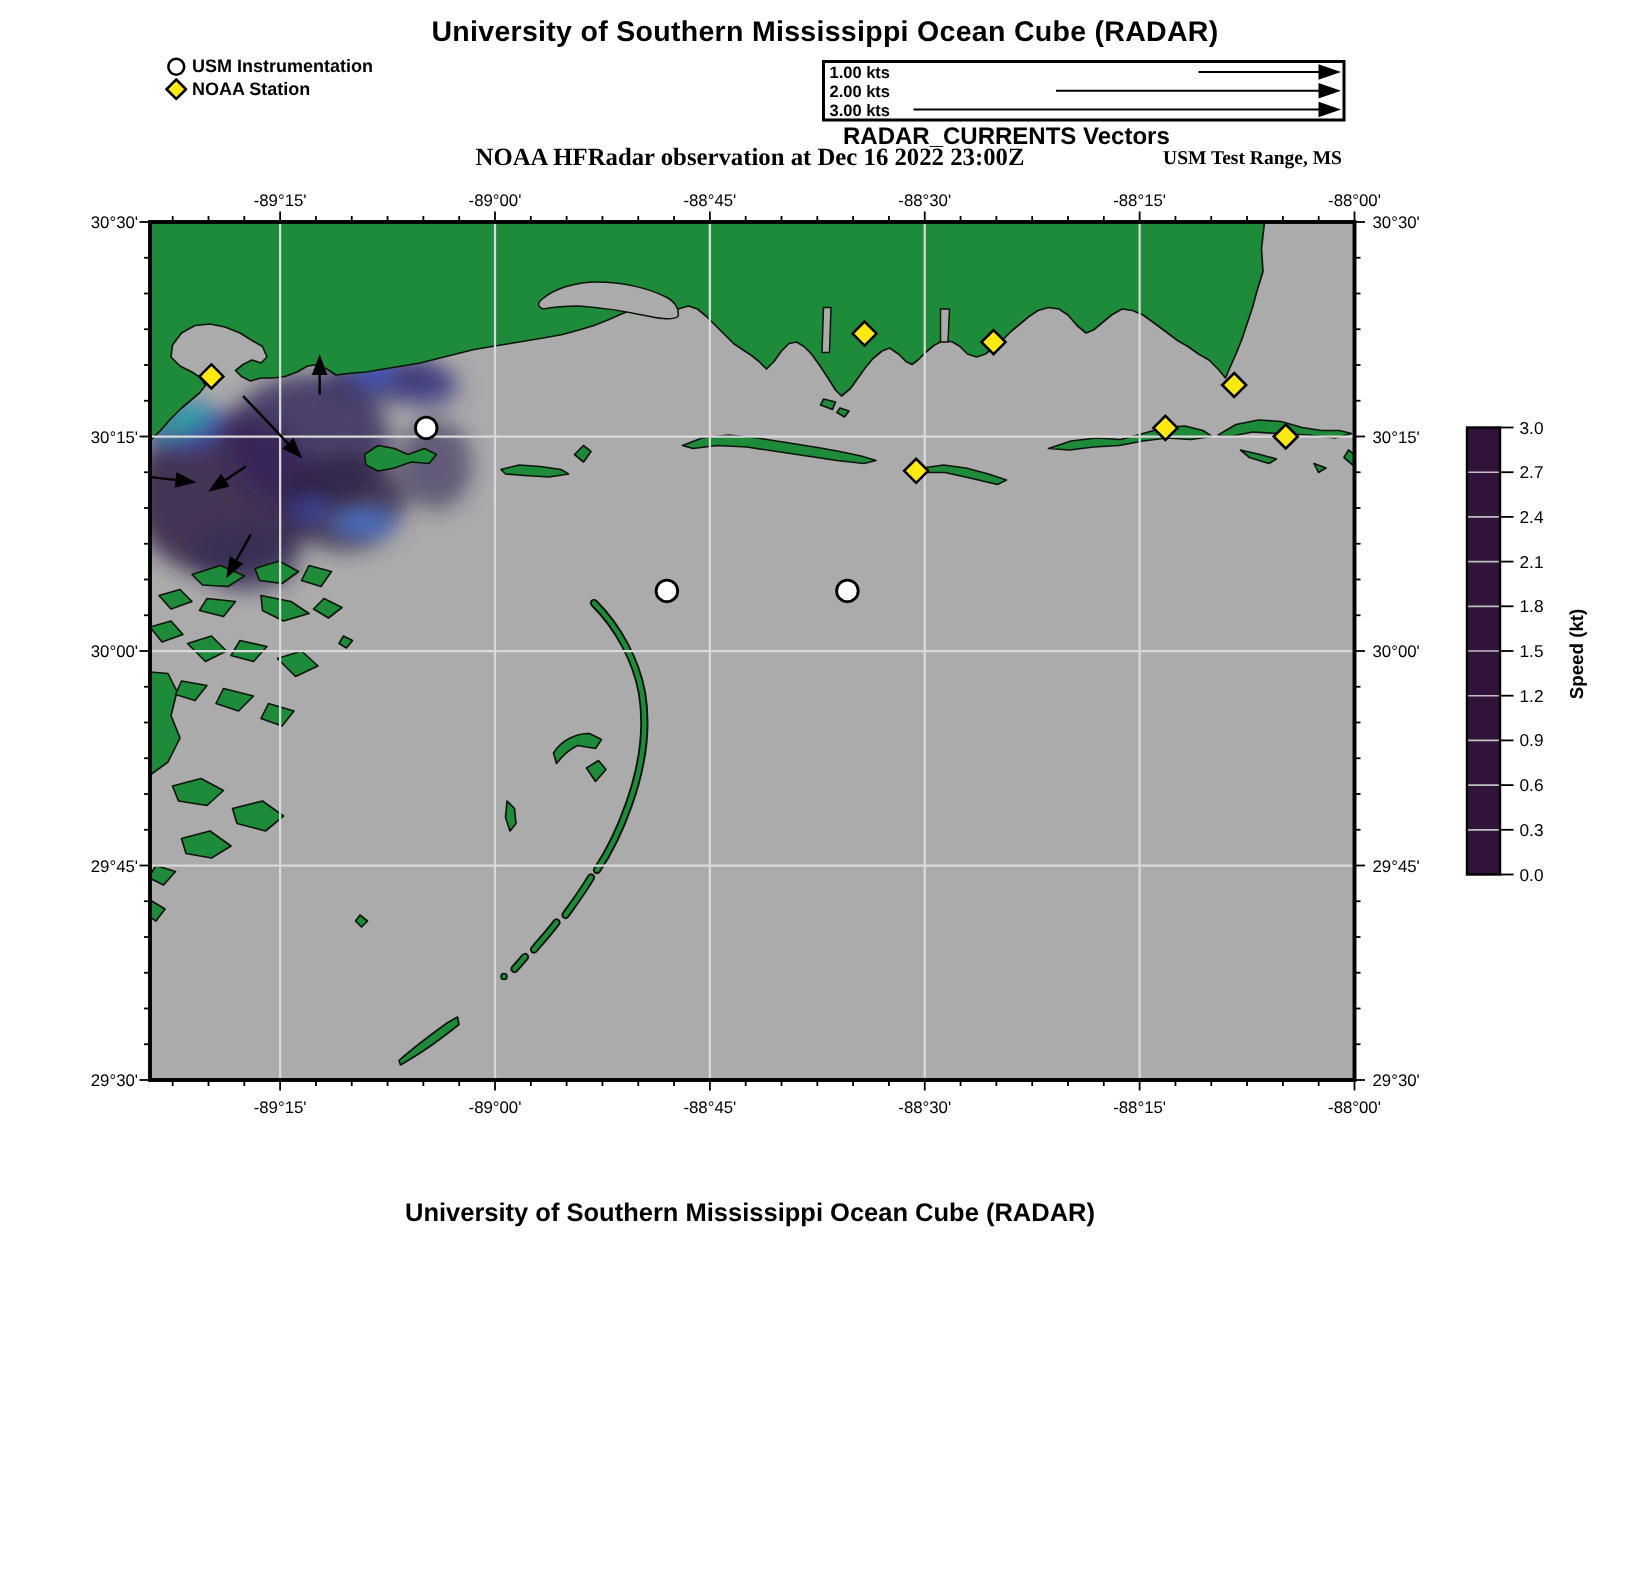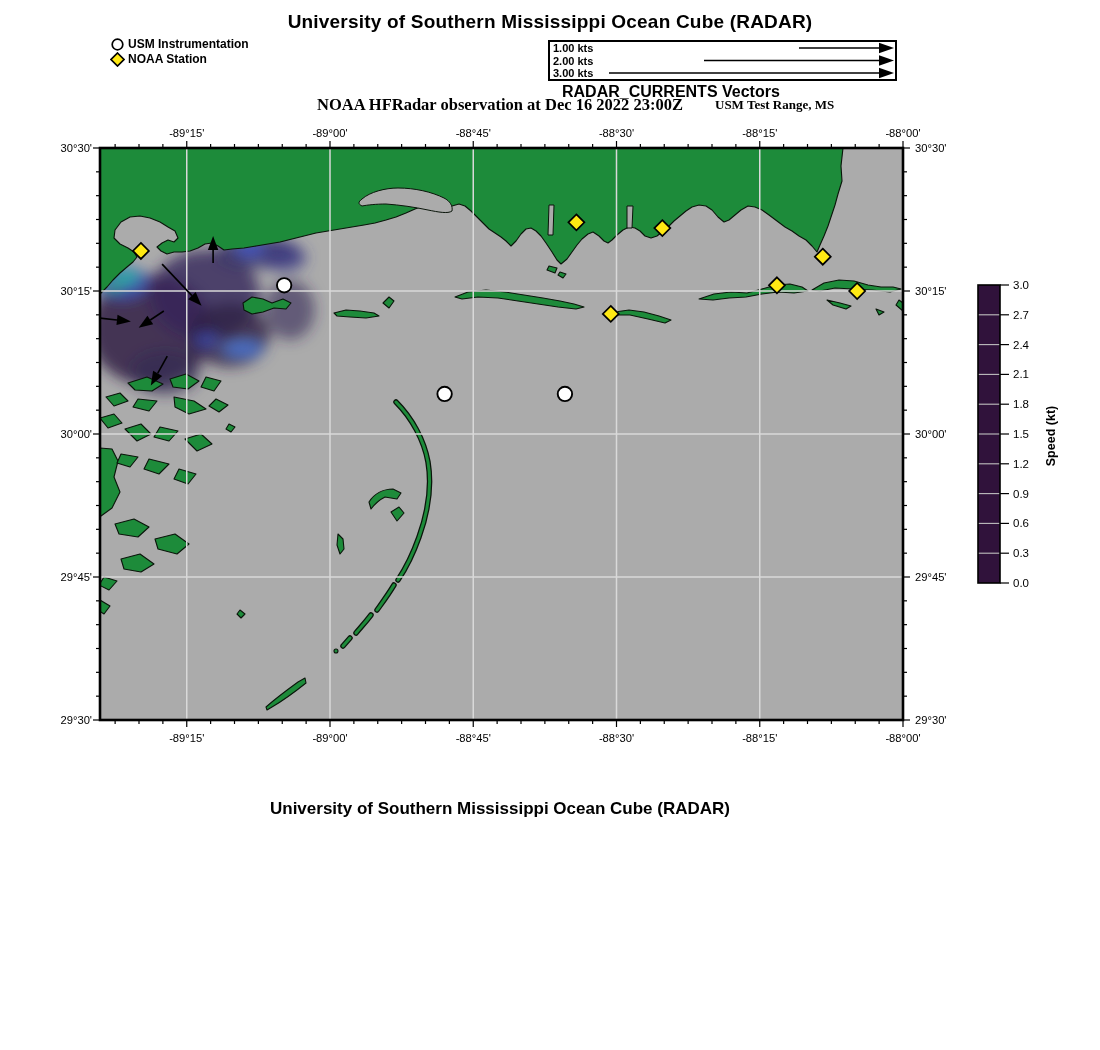--- a/index.html
+++ b/index.html
@@ -7,21 +7,21 @@
        font-family:"Liberation Sans",sans-serif;color:#000;}
   .abs{position:absolute;}
   #map-svg{position:absolute;left:0;top:0;}
   #title-top{left:0;top:11px;width:1100px;text-align:center;font-size:19px;font-weight:bold;letter-spacing:.2px;}
   #legend{left:110px;top:37px;}
   .legend-row{display:flex;align-items:flex-start;height:15px;font-size:12px;font-weight:bold;}
   .legend-row svg{margin-right:3px;}
   #veckey-box{left:548px;top:40px;width:345px;height:37px;border:2px solid #000;background:transparent;}
   #veckey-caption{left:562px;top:83px;font-size:16px;font-weight:bold;}
   #subtitle{left:0;top:95px;width:1000px;text-align:center;font-family:"Liberation Serif",serif;font-size:16.5px;font-weight:bold;}
-  #region-label{left:715px;top:97px;width:240px;font-family:"Liberation Serif",serif;font-size:13px;font-weight:bold;}
+  #region-label{left:715px;top:97px;width:240px;text-align:center;font-family:"Liberation Serif",serif;font-size:13px;font-weight:bold;}
   #cbar-label{left:992px;top:428px;width:120px;height:16px;text-align:center;font-size:12.5px;font-weight:bold;transform:rotate(-90deg);}
   #title-bottom{left:0;top:799px;width:1000px;text-align:center;font-size:17px;font-weight:bold;}
   .land{fill:#1d8b3a;stroke:#0a150a;stroke-width:1.1;stroke-linejoin:round;}
   .water-cut{fill:#ababab;stroke:#0a150a;stroke-width:1;}
   .arc-o{fill:none;stroke:#0a150a;stroke-width:5.5;stroke-linecap:round;}
   .arc-i{fill:none;stroke:#1d8b3a;stroke-width:3;stroke-linecap:round;}
   text{font-family:"Liberation Sans",sans-serif;}
 </style>
 </head>
 <body>

